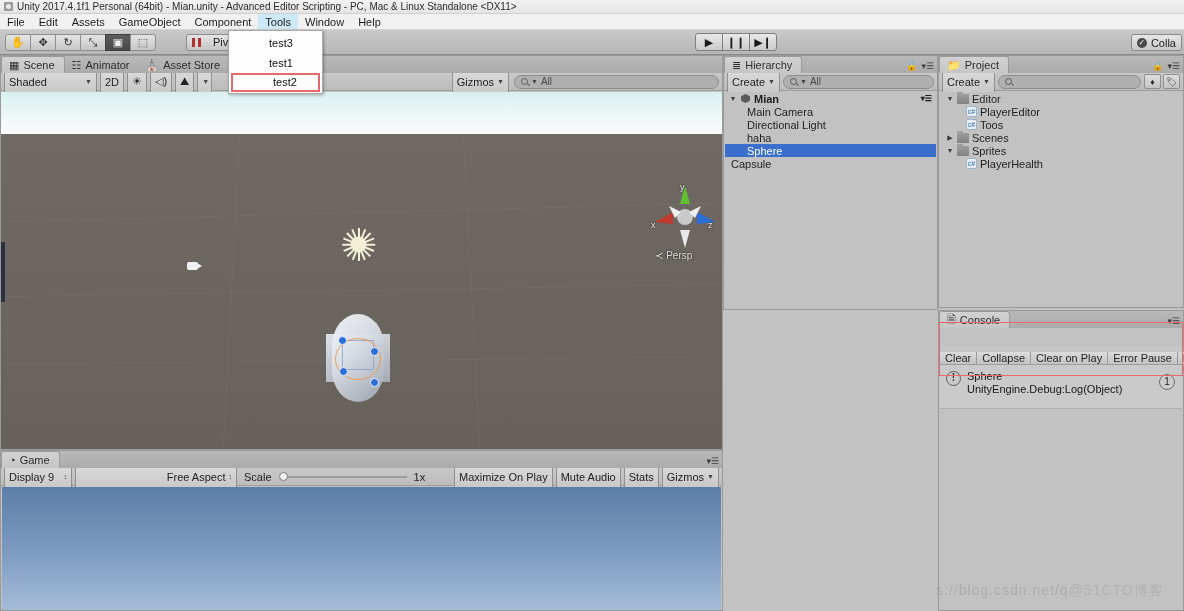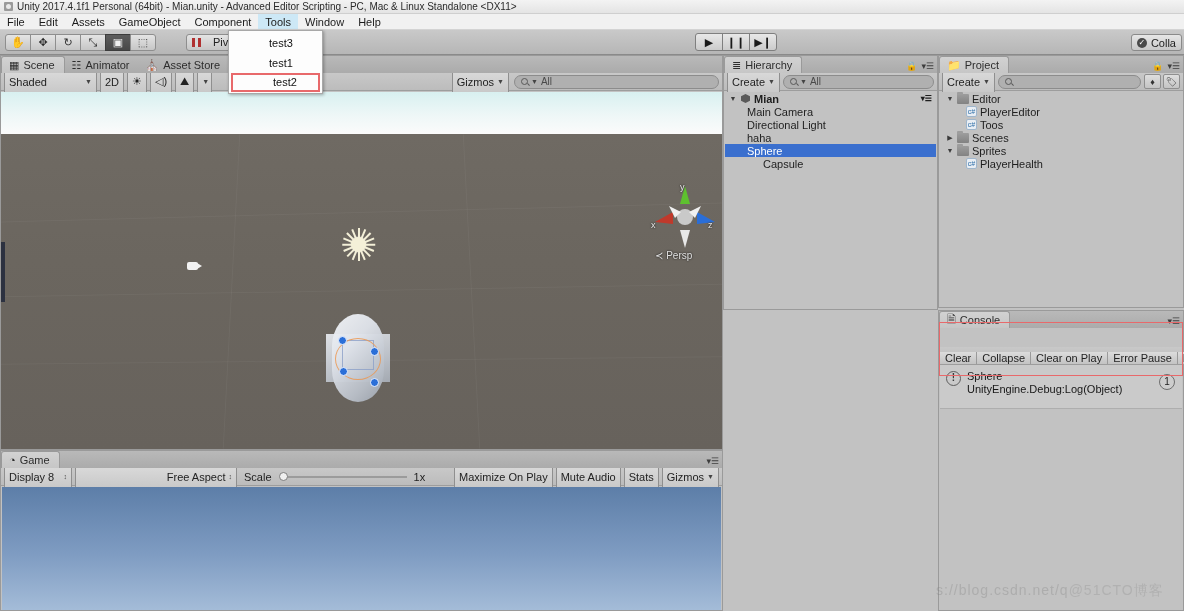--- a/index.html
+++ b/index.html
@@ -450,21 +450,21 @@
   <div class="panel" id="game-panel">
     <div class="tabrow">
       <div class="tab sel">
         <span>◔</span>
         <span>Game</span>
       </div>
       <div class="right-ico">▾☰</div>
     </div>
     <div class="subbar">
       <div class="sb-btn" style="width:68px;justify-content:space-between;">
-        <span>Display 8</span>
+        <span>Display 9</span>
         <span class="caret">↕</span>
       </div>
       <div class="sb-btn" style="width:162px;justify-content:flex-end;">
         <span>Free Aspect</span>
         <span class="caret">↕</span>
       </div>
       <div class="sb-flat">Scale</div>
       <div style="position:relative;width:128px;height:15px;display:flex;align-items:center;">
         <div style="position:absolute;left:6px;right:0;height:2px;background:#9b9b9b;"></div>
         <div style="position:absolute;left:0;width:9px;height:9px;border-radius:50%;background:#efefef;border:1px solid #7d7d7d;"></div>
@@ -517,21 +517,21 @@
       </div>
       <div class="hrow" style="padding-left:22px;">
         <span>Directional Light</span>
       </div>
       <div class="hrow" style="padding-left:22px;">
         <span>haha</span>
       </div>
       <div class="hrow sel" style="padding-left:22px;">
         <span>Sphere</span>
       </div>
-      <div class="hrow" style="padding-left:38px;">
+      <div class="hrow" style="padding-left:6px;">
         <span>Capsule</span>
       </div>
     </div>
   </div>
 
   <div class="panel" id="proj-panel">
     <div class="tabrow">
       <div class="tab sel">
         <span>📁</span>
         <span>Project</span>

